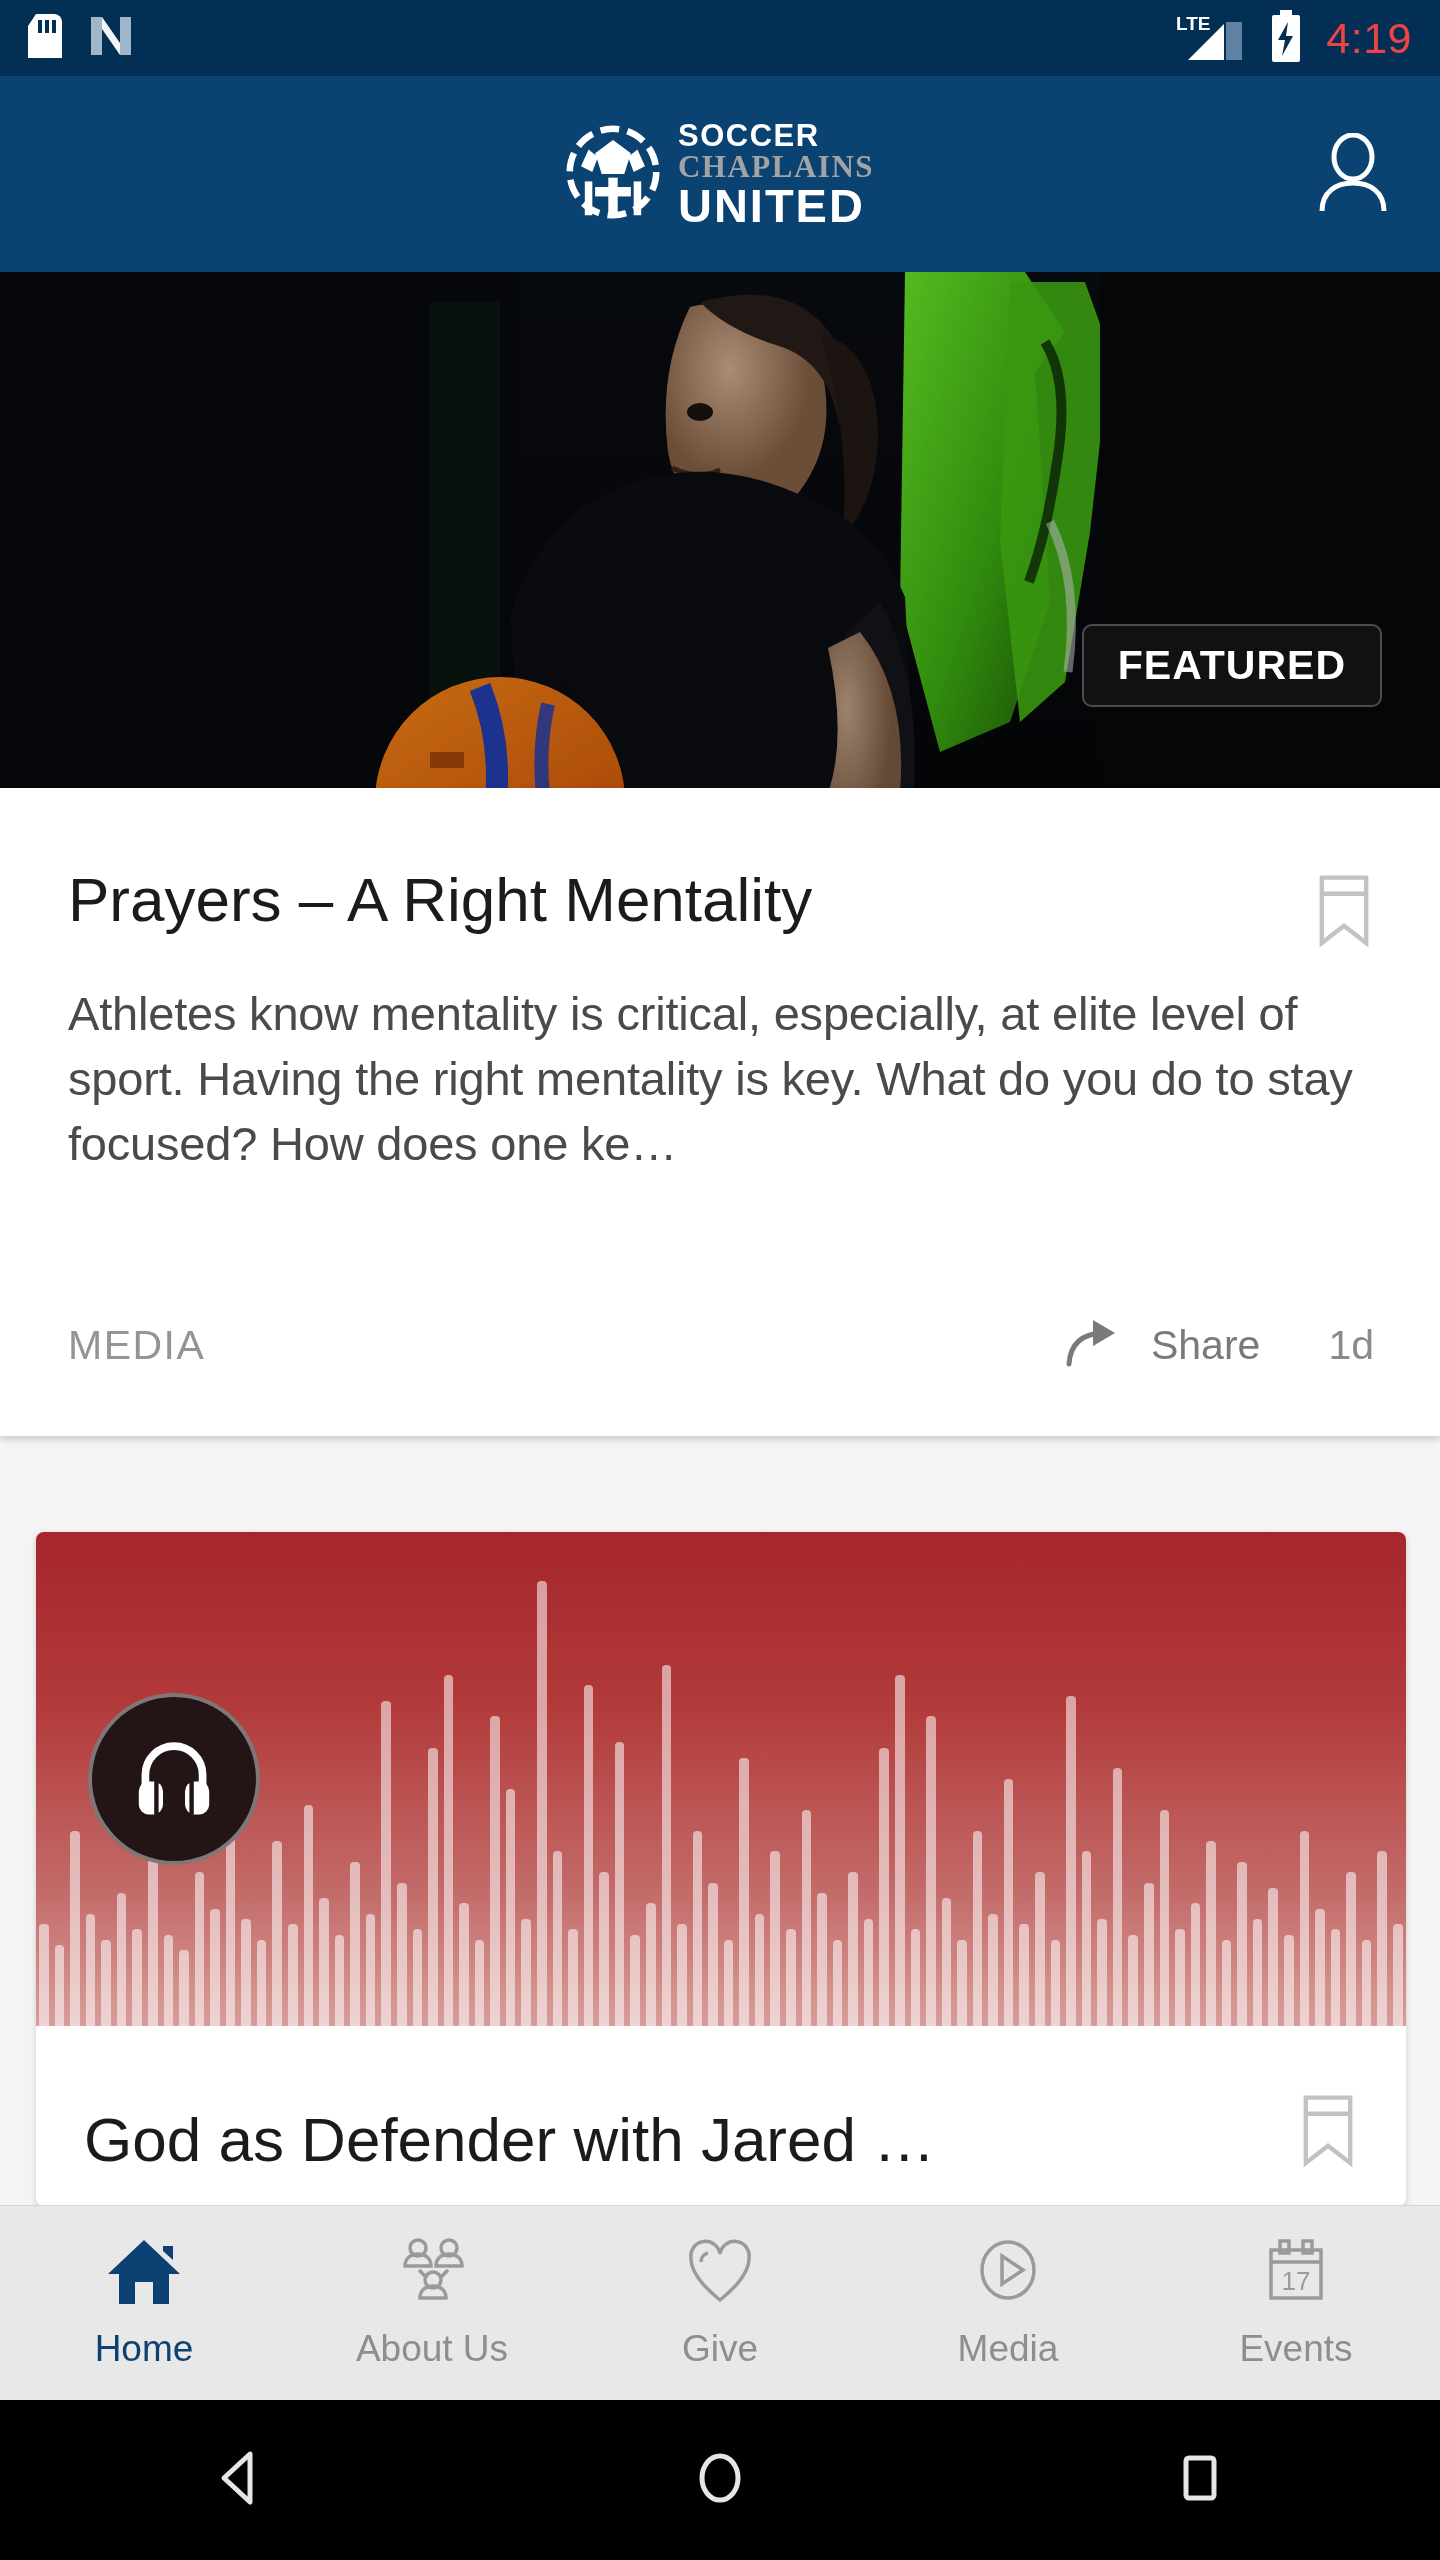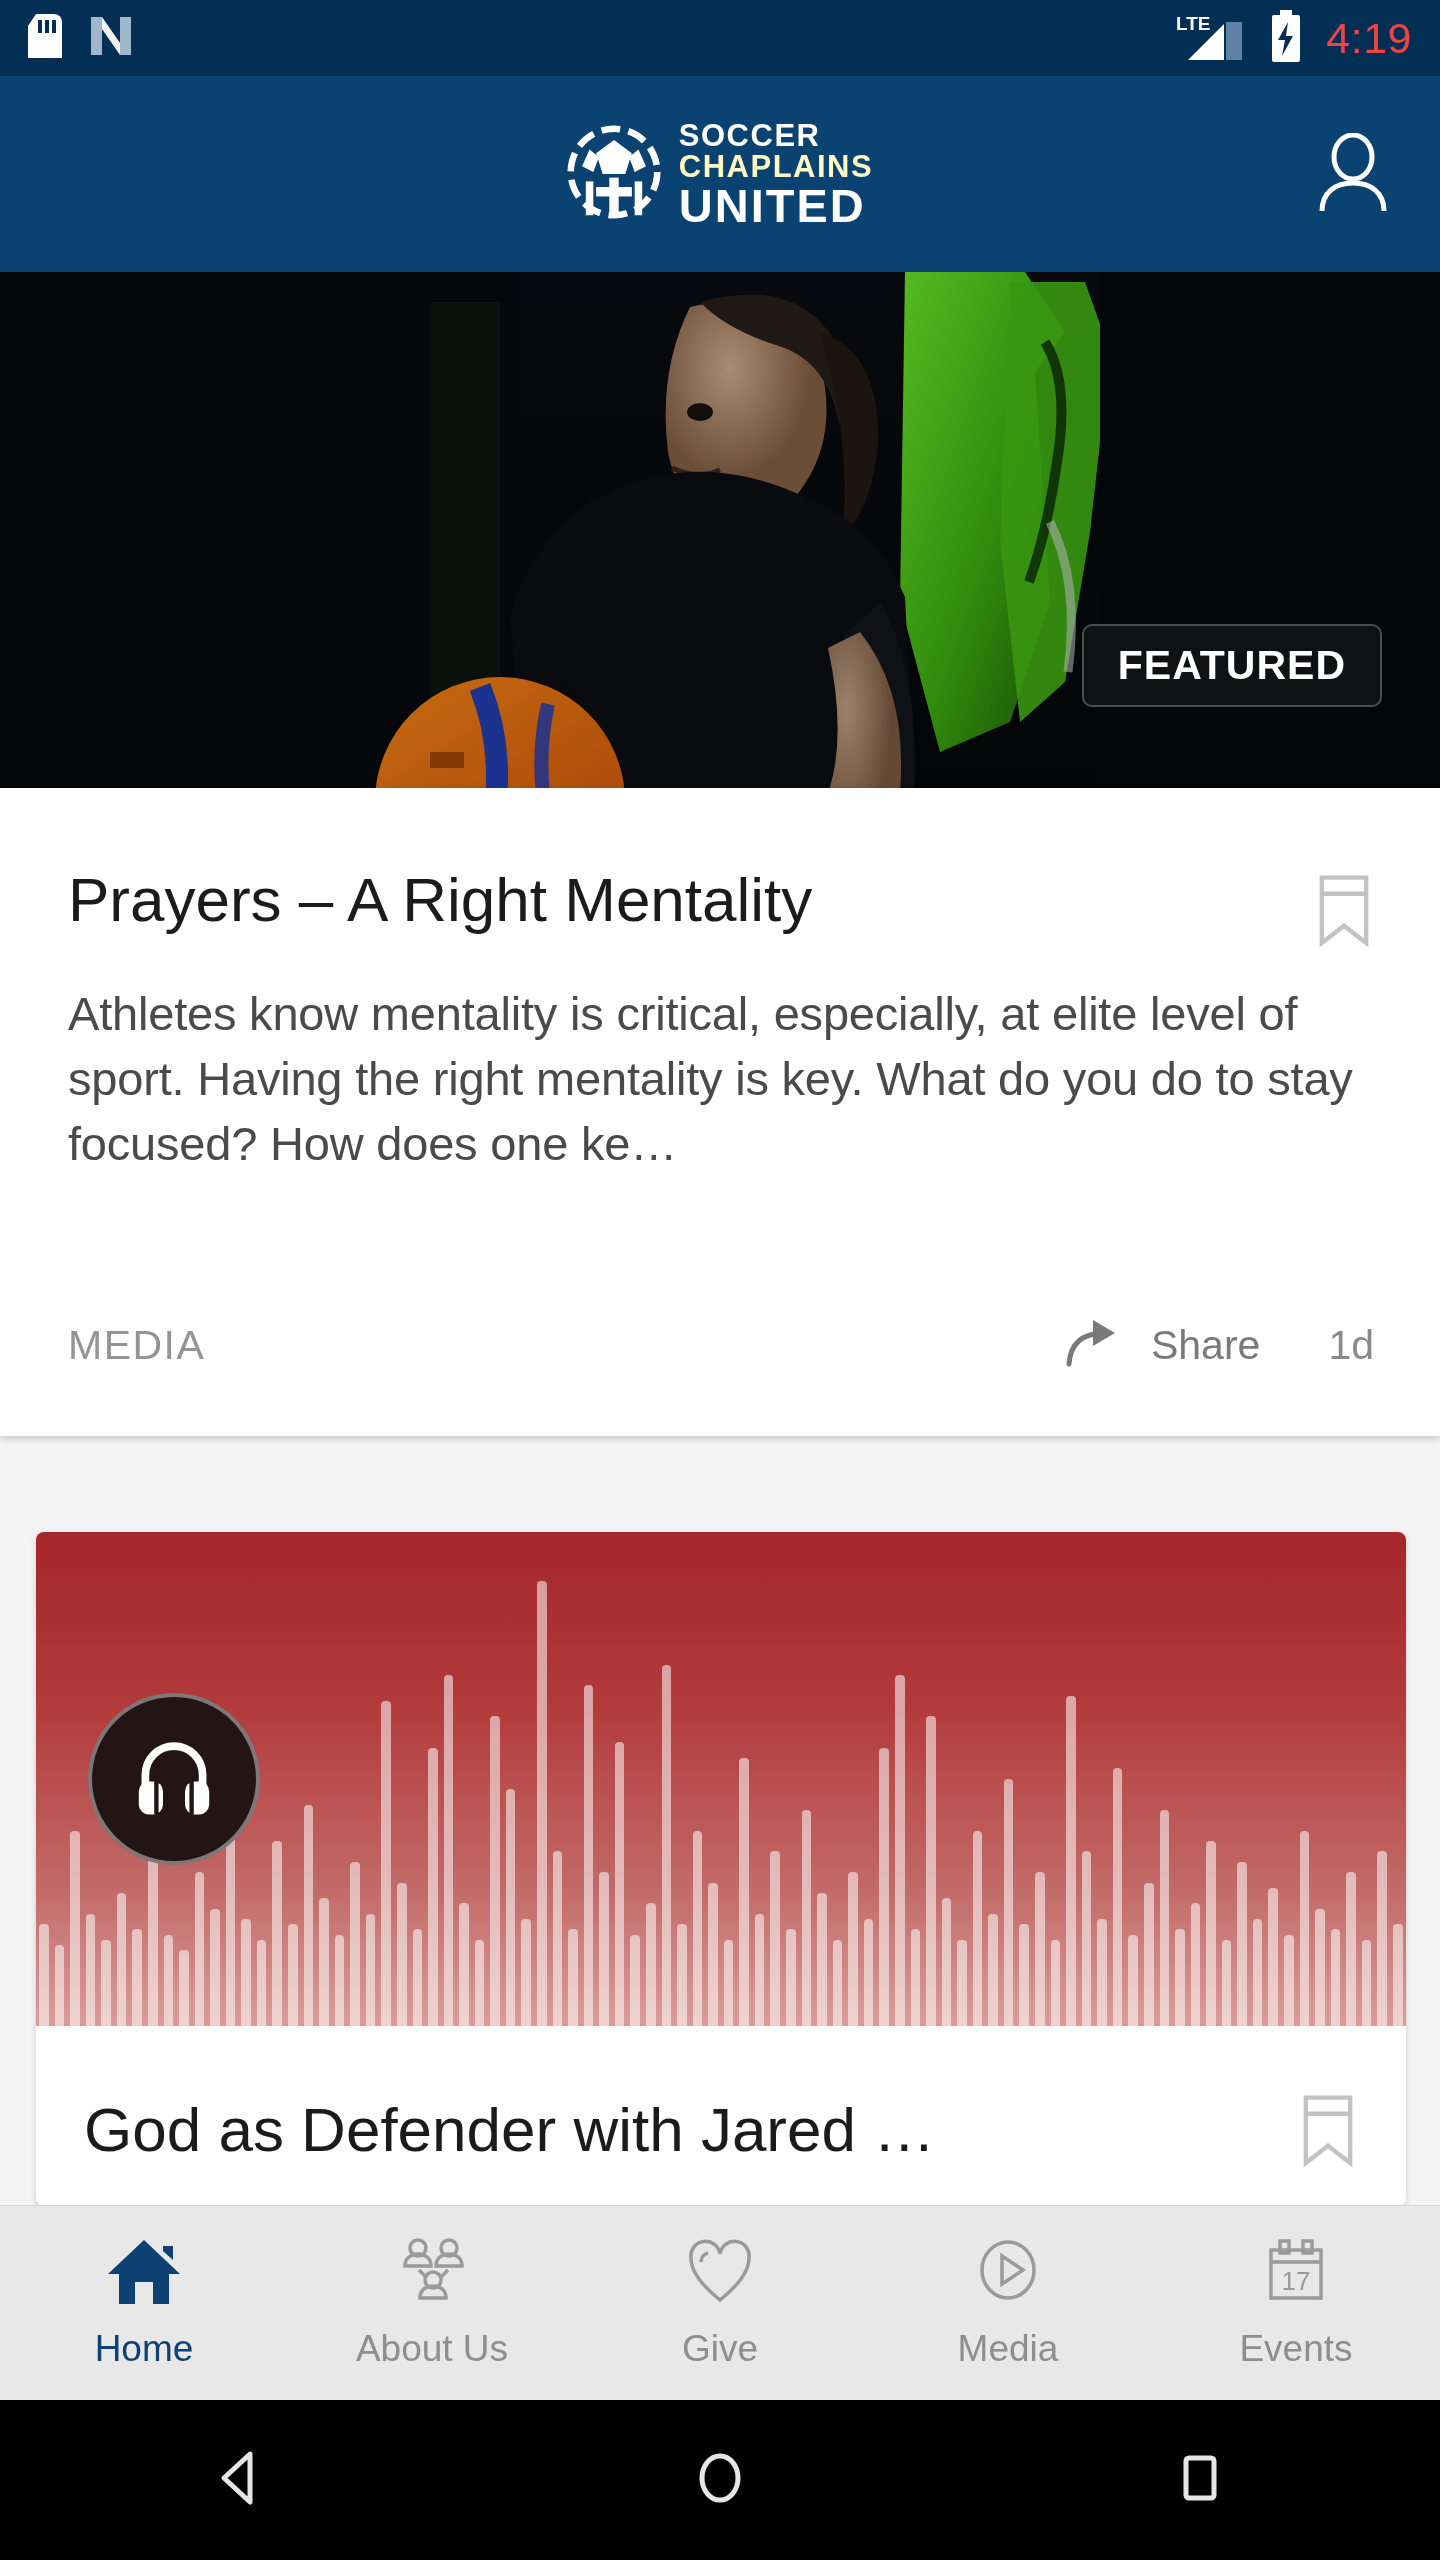--- a/index.html
+++ b/index.html
@@ -22,21 +22,21 @@
   .sb-time { color:#ef4444; font-size:43px; letter-spacing:0.5px; }
 
   
   .appbar {
     position:absolute; top:76px; left:0; width:1440px; height:196px;
     background:#0a4272; display:flex; align-items:center; justify-content:center;
   }
   .logo-wrap { display:flex; align-items:center; gap:18px; }
   .logo-text { display:flex; flex-direction:column; line-height:1.0; }
   .logo-l1 { color:#fff; font-size:31px; font-weight:bold; letter-spacing:1.5px; }
-  .logo-l2 { color:#fef9c3; font-size:31px; font-weight:bold; letter-spacing:1.5px; }
+  .logo-l2 { color:#a3a3a3; font-size:31px; font-weight:bold; letter-spacing:1.5px;font-family:Liberation Serif, serif; }
   .logo-l3 { color:#fff; font-size:47px; font-weight:bold; letter-spacing:2px; }
   .profile-btn { position:absolute; right:52px; top:50%; transform:translateY(-50%); }
 
   
   .hero {
     position:absolute; top:272px; left:0; width:1440px; height:516px;
     overflow:hidden; background:#060607;
   }
   .hero-bg { position:absolute; inset:0; }
   .featured-badge {
@@ -83,21 +83,21 @@
     overflow:hidden;
   }
   .wave { position:absolute; bottom:0; left:0; width:100%; height:100%; display:flex; align-items:flex-end; }
   .wave i { display:block; flex:1; margin:0 3px; background:rgba(255,255,255,0.55); border-radius:4px 4px 0 0; }
   .c2-play {
     position:absolute; left:52px; top:50%; transform:translateY(-50%);
     width:172px; height:172px; border-radius:50%;
     background:#231416; border:4px solid rgba(255,255,255,0.42);
     display:flex; align-items:center; justify-content:center; z-index:4;
   }
-  .c2-titlerow { display:flex; align-items:center; padding:62px 48px 0 48px; }
+  .c2-titlerow { display:flex; align-items:flex-end; padding:62px 48px 0 48px; }
   .c2-title { font-size:62px; color:#1b1b1b; flex:1; line-height:1.05; }
 
   
   .bottomnav {
     position:absolute; bottom:160px; left:0; width:1440px; height:195px;
     background:#e8e8e8; display:flex; align-items:center;
     border-top:1px solid #d6d6d6;
   }
   .navitem { flex:1; display:flex; flex-direction:column; align-items:center; gap:16px; }
   .navitem .nlabel { font-size:37px; color:#8e8e8e; }

